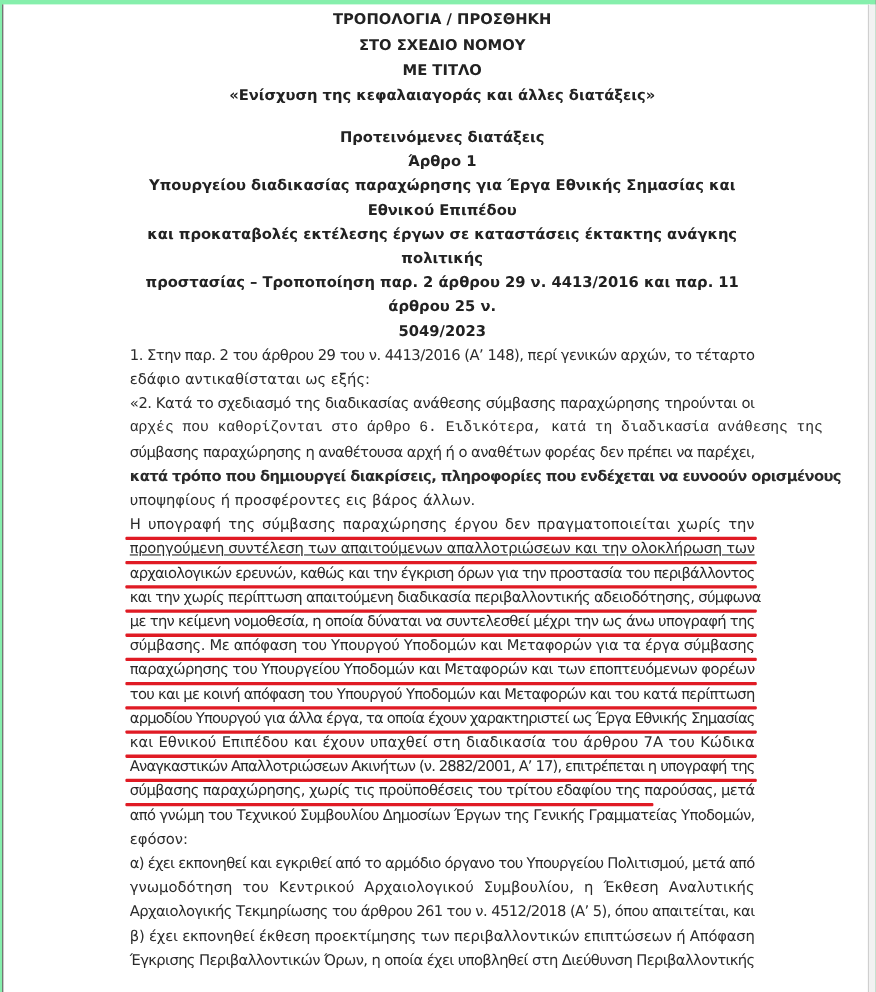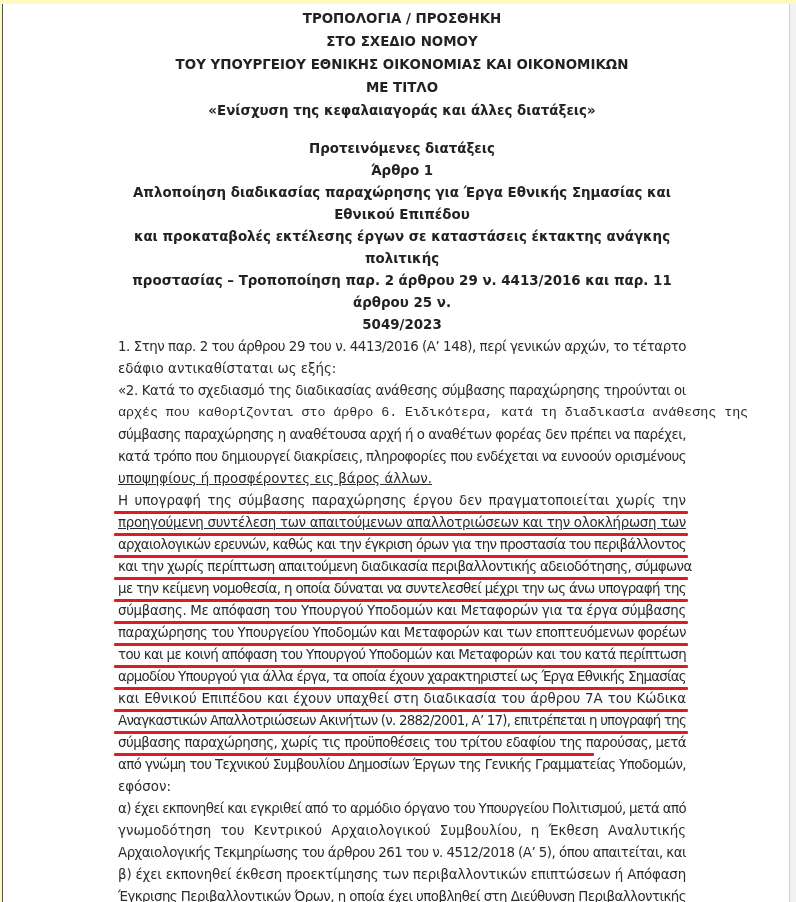--- a/index.html
+++ b/index.html
@@ -3,21 +3,21 @@
 <meta charset="utf-8">
 <style>
   html, body { margin: 0; padding: 0; }
   body {
     width: 796px; height: 902px; overflow: hidden;
     background: #3c3c3c;
     font-family: "DejaVu Sans", sans-serif;
   }
   .viewer {
     position: absolute; left: 0; top: 0; width: 796px; height: 902px;
-    background: #fef9c3;
+    background: #86efac;
   }
   .page {
     position: absolute; left: 2px; top: 4px; width: 788px; height: 898px;
     background: #ffffff;
     border-left: 1px solid #555;
     overflow: hidden;
   }
   .rscroll {
     position: absolute; right: 0; top: 4px; width: 6px; height: 898px;
     background: #f2f2f2; border-left: 1px solid #cfcfcf;
@@ -43,44 +43,43 @@
 </style>
 </head>
 <body>
 
 <div class="viewer">
   <div class="page">
     <div class="content">
 
       <div class="hdr hdr1">ΤΡΟΠΟΛΟΓΙΑ / ΠΡΟΣΘΗΚΗ</div>
       <div class="hdr">ΣΤΟ ΣΧΕΔΙΟ ΝΟΜΟΥ</div>
-      <div class="hdr">ΤΟΥ ΥΠΟΥΡΓΕΙΟΥ ΕΘΝΙΚΗΣ ΟΙΚΟΝΟΜΙΑΣ ΚΑΙ ΟΙΚΟΝΟΜΙΚΩΝ</div>
       <div class="hdr">ΜΕ ΤΙΤΛΟ</div>
       <div class="hdr">«Ενίσχυση της κεφαλαιαγοράς και άλλες διατάξεις»</div>
 
       <div class="gap" style="height:16px"></div>
 
       <div class="art">Προτεινόμενες διατάξεις</div>
       <div class="art">Άρθρο 1</div>
-      <div class="art title">Απλοποίηση διαδικασίας παραχώρησης για Έργα Εθνικής Σημασίας και Εθνικού Επιπέδου</div>
+      <div class="art title">Υπουργείου διαδικασίας παραχώρησης για Έργα Εθνικής Σημασίας και Εθνικού Επιπέδου</div>
       <div class="art title">και προκαταβολές εκτέλεσης έργων σε καταστάσεις έκτακτης ανάγκης πολιτικής</div>
       <div class="art title">προστασίας – Τροποποίηση παρ. 2 άρθρου 29 ν. 4413/2016 και παρ. 11 άρθρου 25 ν.</div>
       <div class="art title">5049/2023</div>
 
       <div class="p">
         <span class="line" style="display: block; letter-spacing: -0.464px; text-align: left; text-align-last: left;">1. Στην παρ. 2 του άρθρου 29 του ν. 4413/2016 (Α’ 148), περί γενικών αρχών, το τέταρτο</span>
         <span class="line last" style="display: block; text-align: left; text-align-last: left;">εδάφιο αντικαθίσταται ως εξής:</span>
       </div>
 
       <div class="p">
         <span class="line" style="display: block; letter-spacing: -0.395px; text-align: left; text-align-last: left;">«2. Κατά το σχεδιασμό της διαδικασίας ανάθεσης σύμβασης παραχώρησης τηρούνται οι</span>
         <span class="line" style="display: block; letter-spacing: -0.06px; text-align: left; text-align-last: left; font-family: Liberation Mono, monospace;">αρχές που καθορίζονται στο άρθρο 6. Ειδικότερα, κατά τη διαδικασία ανάθεσης της</span>
         <span class="line" style="display: block; letter-spacing: -0.514px; text-align: left; text-align-last: left;">σύμβασης παραχώρησης η αναθέτουσα αρχή ή ο αναθέτων φορέας δεν πρέπει να παρέχει,</span>
-        <span class="line" style="display: block; letter-spacing: -0.54px; text-align: left; text-align-last: left;">κατά τρόπο που δημιουργεί διακρίσεις, πληροφορίες που ενδέχεται να ευνοούν ορισμένους</span>
-        <span class="line last" style="display: block; text-align: right; text-align-last: left; text-decoration: underline;">υποψηφίους ή προσφέροντες εις βάρος άλλων.</span>
+        <span class="line" style="display: block; letter-spacing: -0.54px; text-align: left; text-align-last: left; font-weight: bold;">κατά τρόπο που δημιουργεί διακρίσεις, πληροφορίες που ενδέχεται να ευνοούν ορισμένους</span>
+        <span class="line last" style="display: block; text-align: right; text-align-last: left;">υποψηφίους ή προσφέροντες εις βάρος άλλων.</span>
       </div>
 
       <div class="p">
         <span class="line hl" style="display: block; word-spacing: 2.158px; text-align: left; text-align-last: left;">Η υπογραφή της σύμβασης παραχώρησης έργου δεν πραγματοποιείται χωρίς την</span>
         <span class="line hl" style="display: block; letter-spacing: -0.3px; text-align: left; text-align-last: left; text-decoration: underline;">προηγούμενη συντέλεση των απαιτούμενων απαλλοτριώσεων και την ολοκλήρωση των</span>
         <span class="line hl" style="display: block; letter-spacing: -0.731px; text-align: left; text-align-last: left;">αρχαιολογικών ερευνών, καθώς και την έγκριση όρων για την προστασία του περιβάλλοντος</span>
         <span class="line hl" style="display: block; letter-spacing: -0.609px; text-align: left; text-align-last: left;">και την χωρίς περίπτωση απαιτούμενη διαδικασία περιβαλλοντικής αδειοδότησης, σύμφωνα</span>
         <span class="line hl" style="display: block; letter-spacing: -0.624px; text-align: left; text-align-last: left;">με την κείμενη νομοθεσία, η οποία δύναται να συντελεσθεί μέχρι την ως άνω υπογραφή της</span>
         <span class="line hl" style="display: block; letter-spacing: -0.31px; text-align: left; text-align-last: left;">σύμβασης. Με απόφαση του Υπουργού Υποδομών και Μεταφορών για τα έργα σύμβασης</span>
         <span class="line hl" style="display: block; letter-spacing: -0.5px; text-align: left; text-align-last: left;">παραχώρησης του Υπουργείου Υποδομών και Μεταφορών και των εποπτευόμενων φορέων</span>

